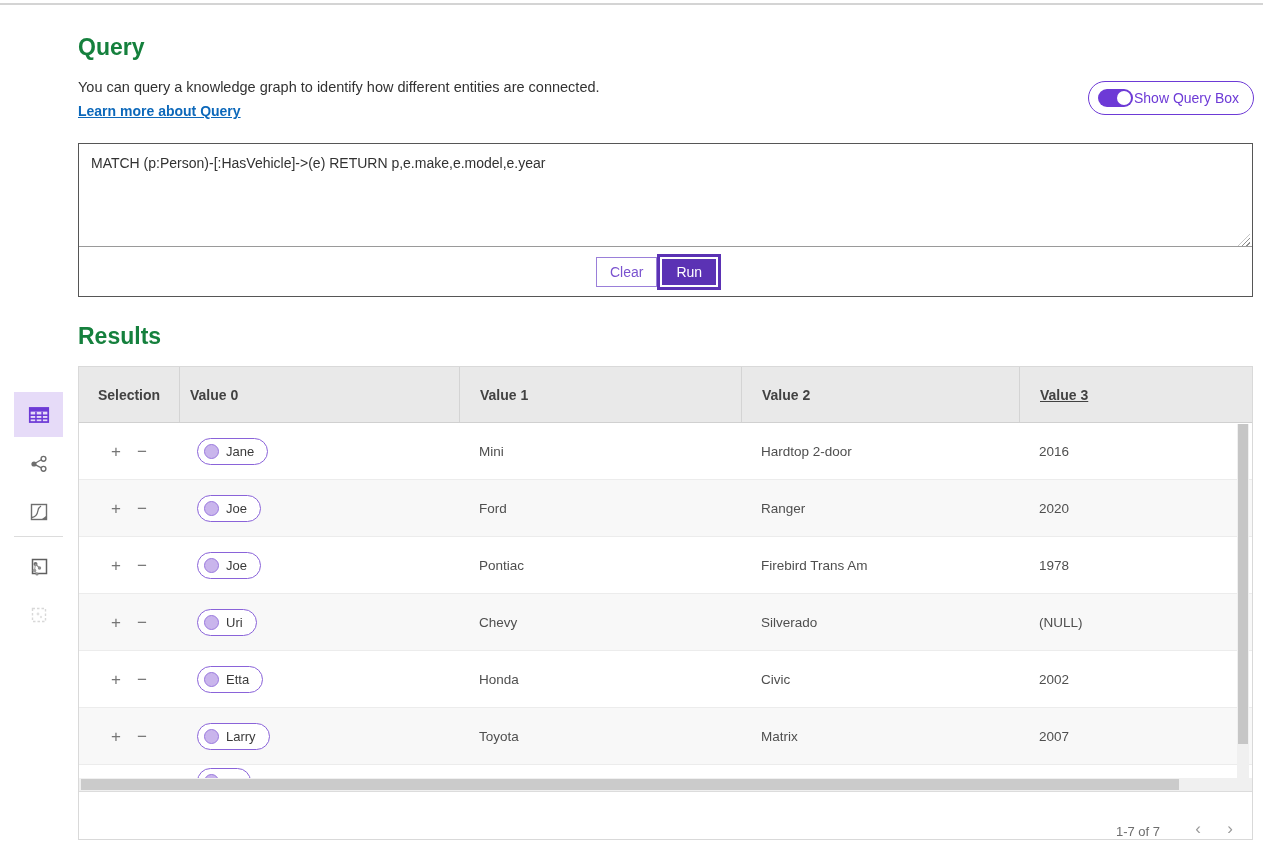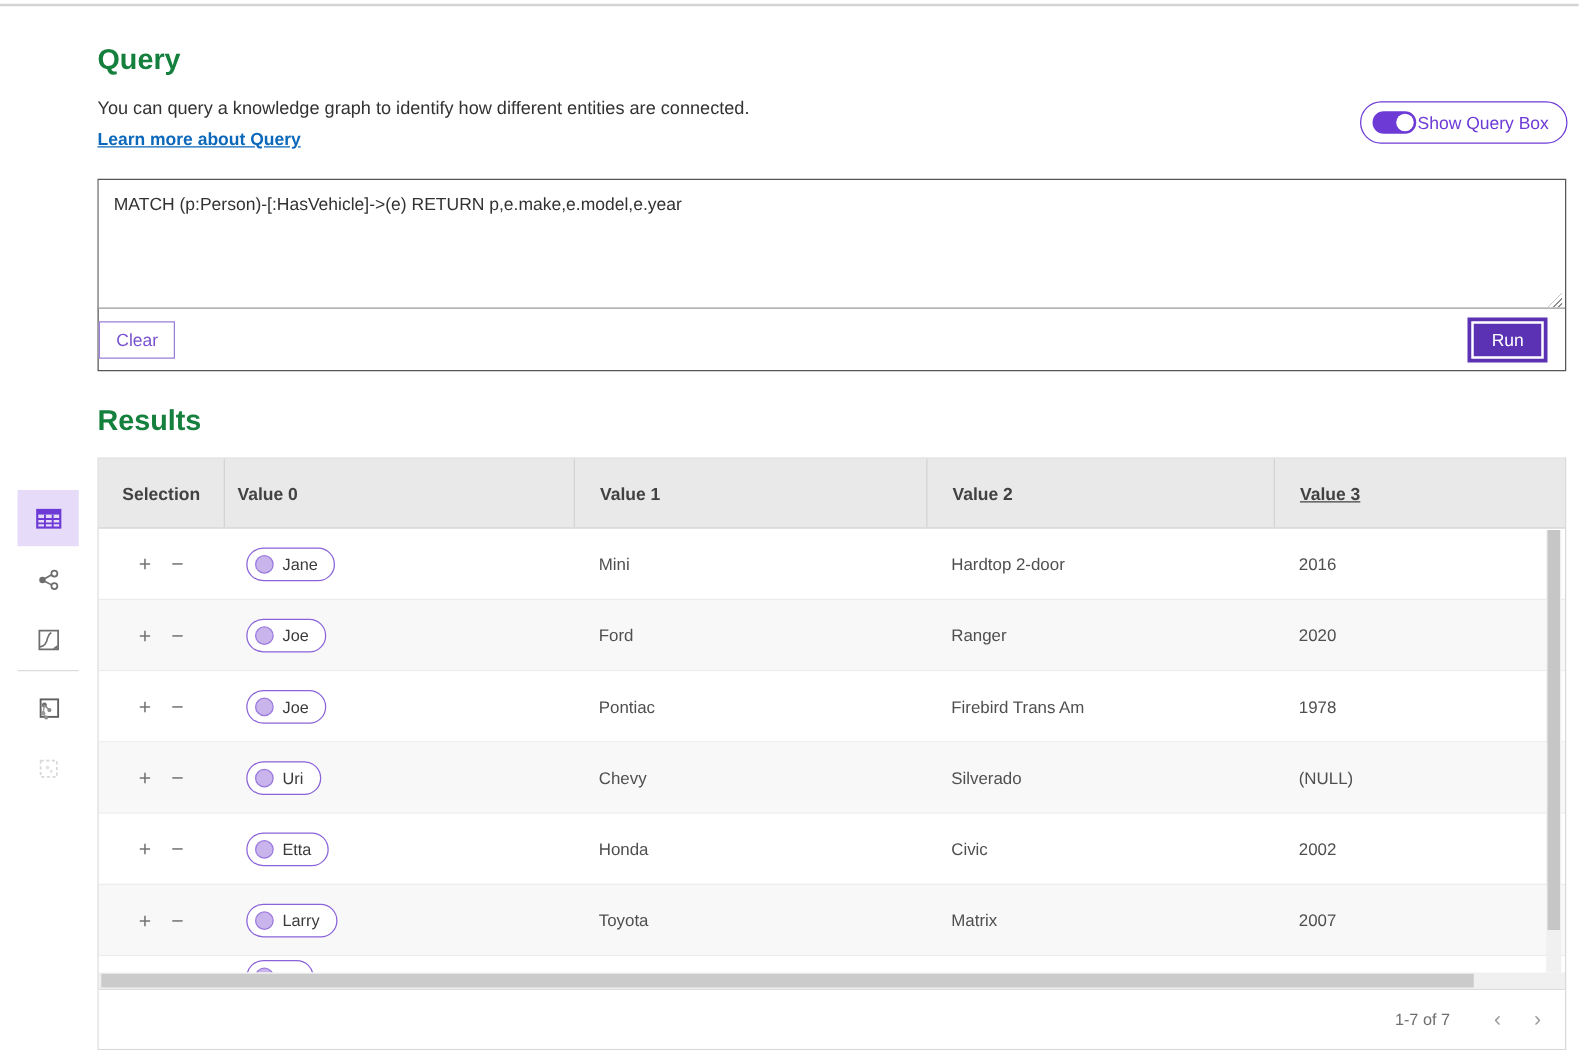--- a/index.html
+++ b/index.html
@@ -16,21 +16,21 @@
   .learn-link { position: absolute; left: 78px; top: 103px; font-size: 14px; font-weight: 700; color: #0c68ba; text-decoration: underline; cursor: pointer; }
 
   .toggle-pill { position: absolute; left: 1088px; top: 81px; width: 166px; height: 34px; border: 1px solid #6d3ad6; border-radius: 17px; display: flex; align-items: center; padding: 0 10px 0 9px; gap: 1px; background: #fff; cursor: pointer; }
   .switch-track { width: 35px; height: 18px; border-radius: 9px; background: #6d3ad6; position: relative; flex: none; }
   .switch-knob { position: absolute; right: 2px; top: 2px; width: 14px; height: 14px; border-radius: 50%; background: #ffffff; }
   .toggle-label { font-size: 14px; color: #6d3ad6; white-space: nowrap; }
 
   .query-panel { position: absolute; left: 78px; top: 143px; width: 1175px; height: 154px; border: 1px solid #565656; background: #fff; }
   .query-textarea { display: block; width: 100%; height: 103px; border: none; border-bottom: 1px solid #9a9a9a; resize: none; outline: none; padding: 11px 12px; font-family: "Liberation Sans", "DejaVu Sans", sans-serif; font-size: 14px; color: #323232; }
   .resize-handle { position: absolute; right: 2px; top: 90px; width: 12px; height: 12px; clip-path: polygon(100% 0, 100% 100%, 0 100%); background: repeating-linear-gradient(135deg, transparent 0 2px, #8f8f8f 2px 3px); }
-  .query-footer { height: 49px; display: flex; align-items: center; justify-content: space-between; padding-right: 14px; }
+  .query-footer { height: 49px; display: flex; align-items: center; justify-content: center; padding-right: 14px; }
   .clear-btn { background: #fff; border: 1px solid #9a7fd9; color: #7a52cf; font-size: 14px; padding: 6px 13px; cursor: pointer; font-family: inherit; }
   .run-wrap { border: 3px solid #5b32b4; padding: 2px; background: #fff; }
   .run-btn { background: #5b32b4; border: none; color: #ffffff; font-size: 14px; padding: 5px 14px; cursor: pointer; font-family: inherit; }
 
   
   .sidebar-item { position: absolute; left: 14px; width: 49px; height: 45px; display: flex; align-items: center; justify-content: center; cursor: pointer; background: transparent; }
   .sidebar-item.selected { background: #e6dbf8; }
   .sidebar-divider { position: absolute; left: 14px; top: 536px; width: 49px; height: 1px; background: #dcdcdc; }
   .sidebar-item svg { display: block; }
 
@@ -62,21 +62,21 @@
   .pill-label { font-size: 13px; color: #3a3a3a; }
 
   .partial-row { position: relative; height: 13px; background: #ffffff; overflow: hidden; }
   .partial-row .pill { position: absolute; left: 118px; top: 3px; }
 
   .vscrollbar { position: absolute; right: 3px; top: 57px; width: 12px; height: 354px; background: #f0f0f0; }
   .vthumb { position: absolute; top: 0; left: 1px; width: 10px; height: 320px; background: #c6c6c6; border-radius: 0px; }
   .hscrollbar { position: absolute; left: 0; top: 411px; width: 1173px; height: 13px; background: #f0f0f0; }
   .hthumb { position: absolute; left: 2px; top: 1px; width: 1098px; height: 11px; background: #cbcbcb; }
 
-  .table-footer { position: absolute; left: 0; top: 424px; width: 1173px; height: 48px; background: #fff; border-top: 1px solid #dcdcdc; display: flex; align-items: center; justify-content: flex-end; gap: 0; }
+  .table-footer { position: absolute; left: 0; top: 424px; width: 1173px; height: 48px; background: #fff; border-top: 1px solid #dcdcdc; display: flex; align-items: flex-end; justify-content: flex-end; gap: 0; }
   .page-range { font-size: 13px; color: #6e6e6e; margin-right: 22px; }
   .pager-btn { width: 32px; text-align: center; font-size: 17px; color: #9a9a9a; cursor: pointer; user-select: none; }
   .pager-btn.next { margin-right: 6px; }
 </style>
 </head>
 <body>
 
 <div class="top-border"></div>
 
 <h1 class="page-title" id="query-title">Query</h1>

